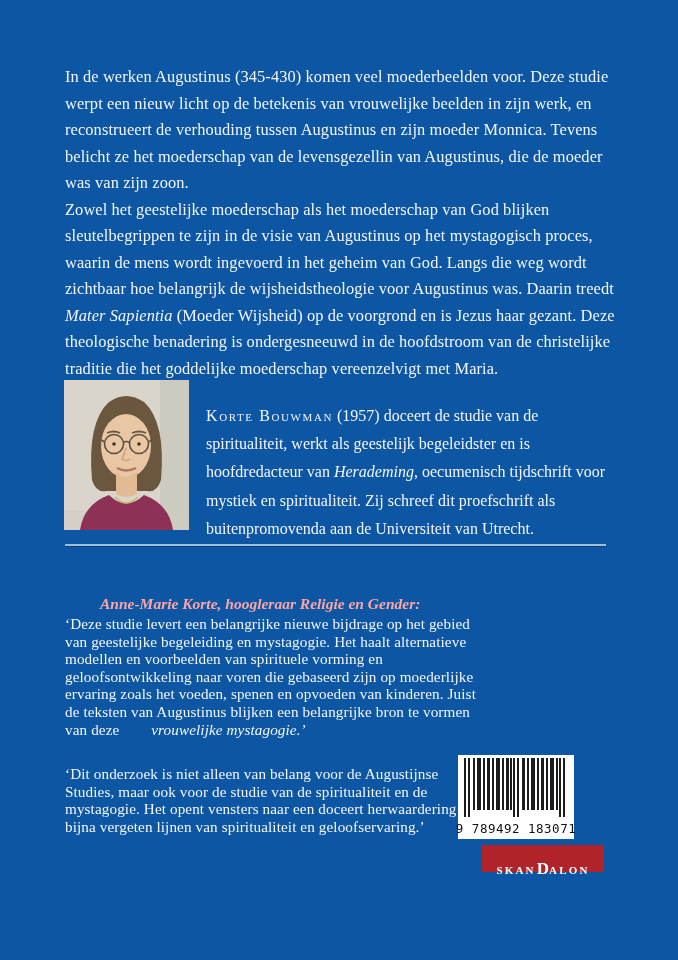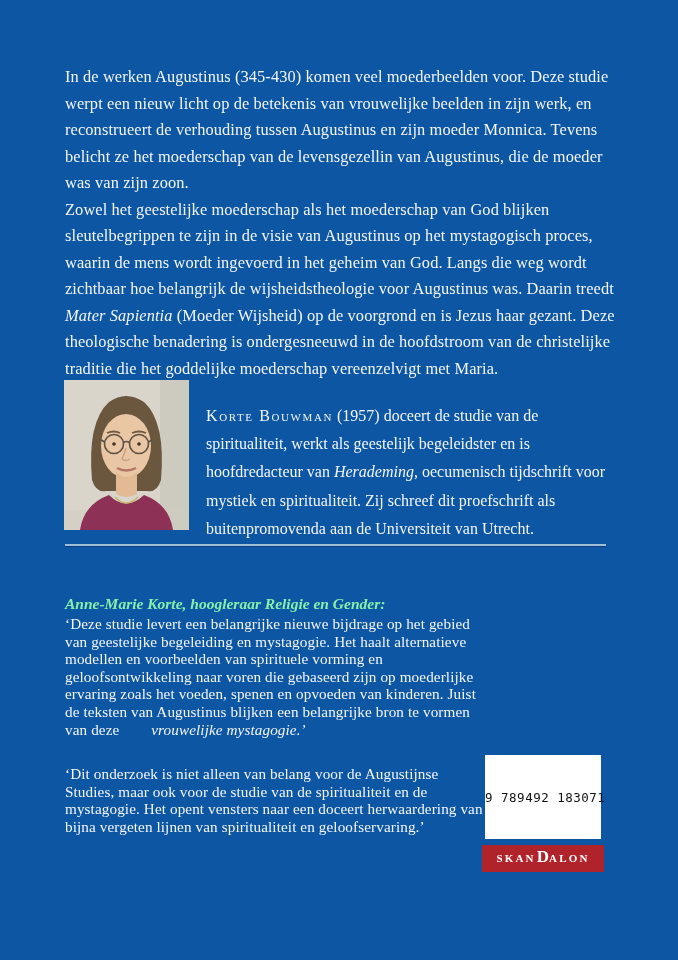--- a/index.html
+++ b/index.html
@@ -68,42 +68,43 @@
   
   .endorsement {
     position: absolute;
     left: 65px;
     width: 424px;
     color: #f3f6fa;
   }
   .endorsement-1 { top: 594px; }
   .endorsement-2 { top: 765px; }
   .attribution {
-    color: #86efac;
+    color: #fca5a5;
     font-style: italic;
     font-weight: bold;
     font-size: 15.5px;
     line-height: 19px;
     margin-bottom: 2px;
+    margin-left: 35px;
   }
   .quote {
     font-size: 15.2px;
     line-height: 17.6px;
     letter-spacing: 0.1px;
   }
   .quote em { font-style: italic; margin-left: 28px; }
 
   
   .barcode-box {
     position: absolute;
-    left: 485px; top: 755px;
+    left: 458px; top: 755px;
     width: 116px; height: 84px;
     background: #ffffff;
     display: flex;
-    flex-direction: row;
+    flex-direction: column;
     align-items: stretch;
   }
   .barcode-box svg { display: block; width: 100%; height: 62px; }
   .isbn-number {
     flex: 1;
     display: flex;
     align-items: center;
     justify-content: center;
     color: #111;
     font-family: "DejaVu Sans Mono", monospace;
@@ -117,21 +118,21 @@
     position: absolute;
     left: 482px; top: 845px;
     width: 122px; height: 27px;
     background: #b0232b;
     color: #ffffff;
     display: flex;
     align-items: baseline;
     justify-content: center;
     font-family: "Liberation Serif", serif;
     font-weight: bold;
-    padding-top: 6px;
+    padding-top: 18px;
   }
   .publisher-logo .caps {
     font-size: 11px;
     text-transform: uppercase;
     letter-spacing: 2.2px;
   }
   .publisher-logo .big-d {
     font-size: 17px;
     line-height: 11px;
     margin-left: 1px;

